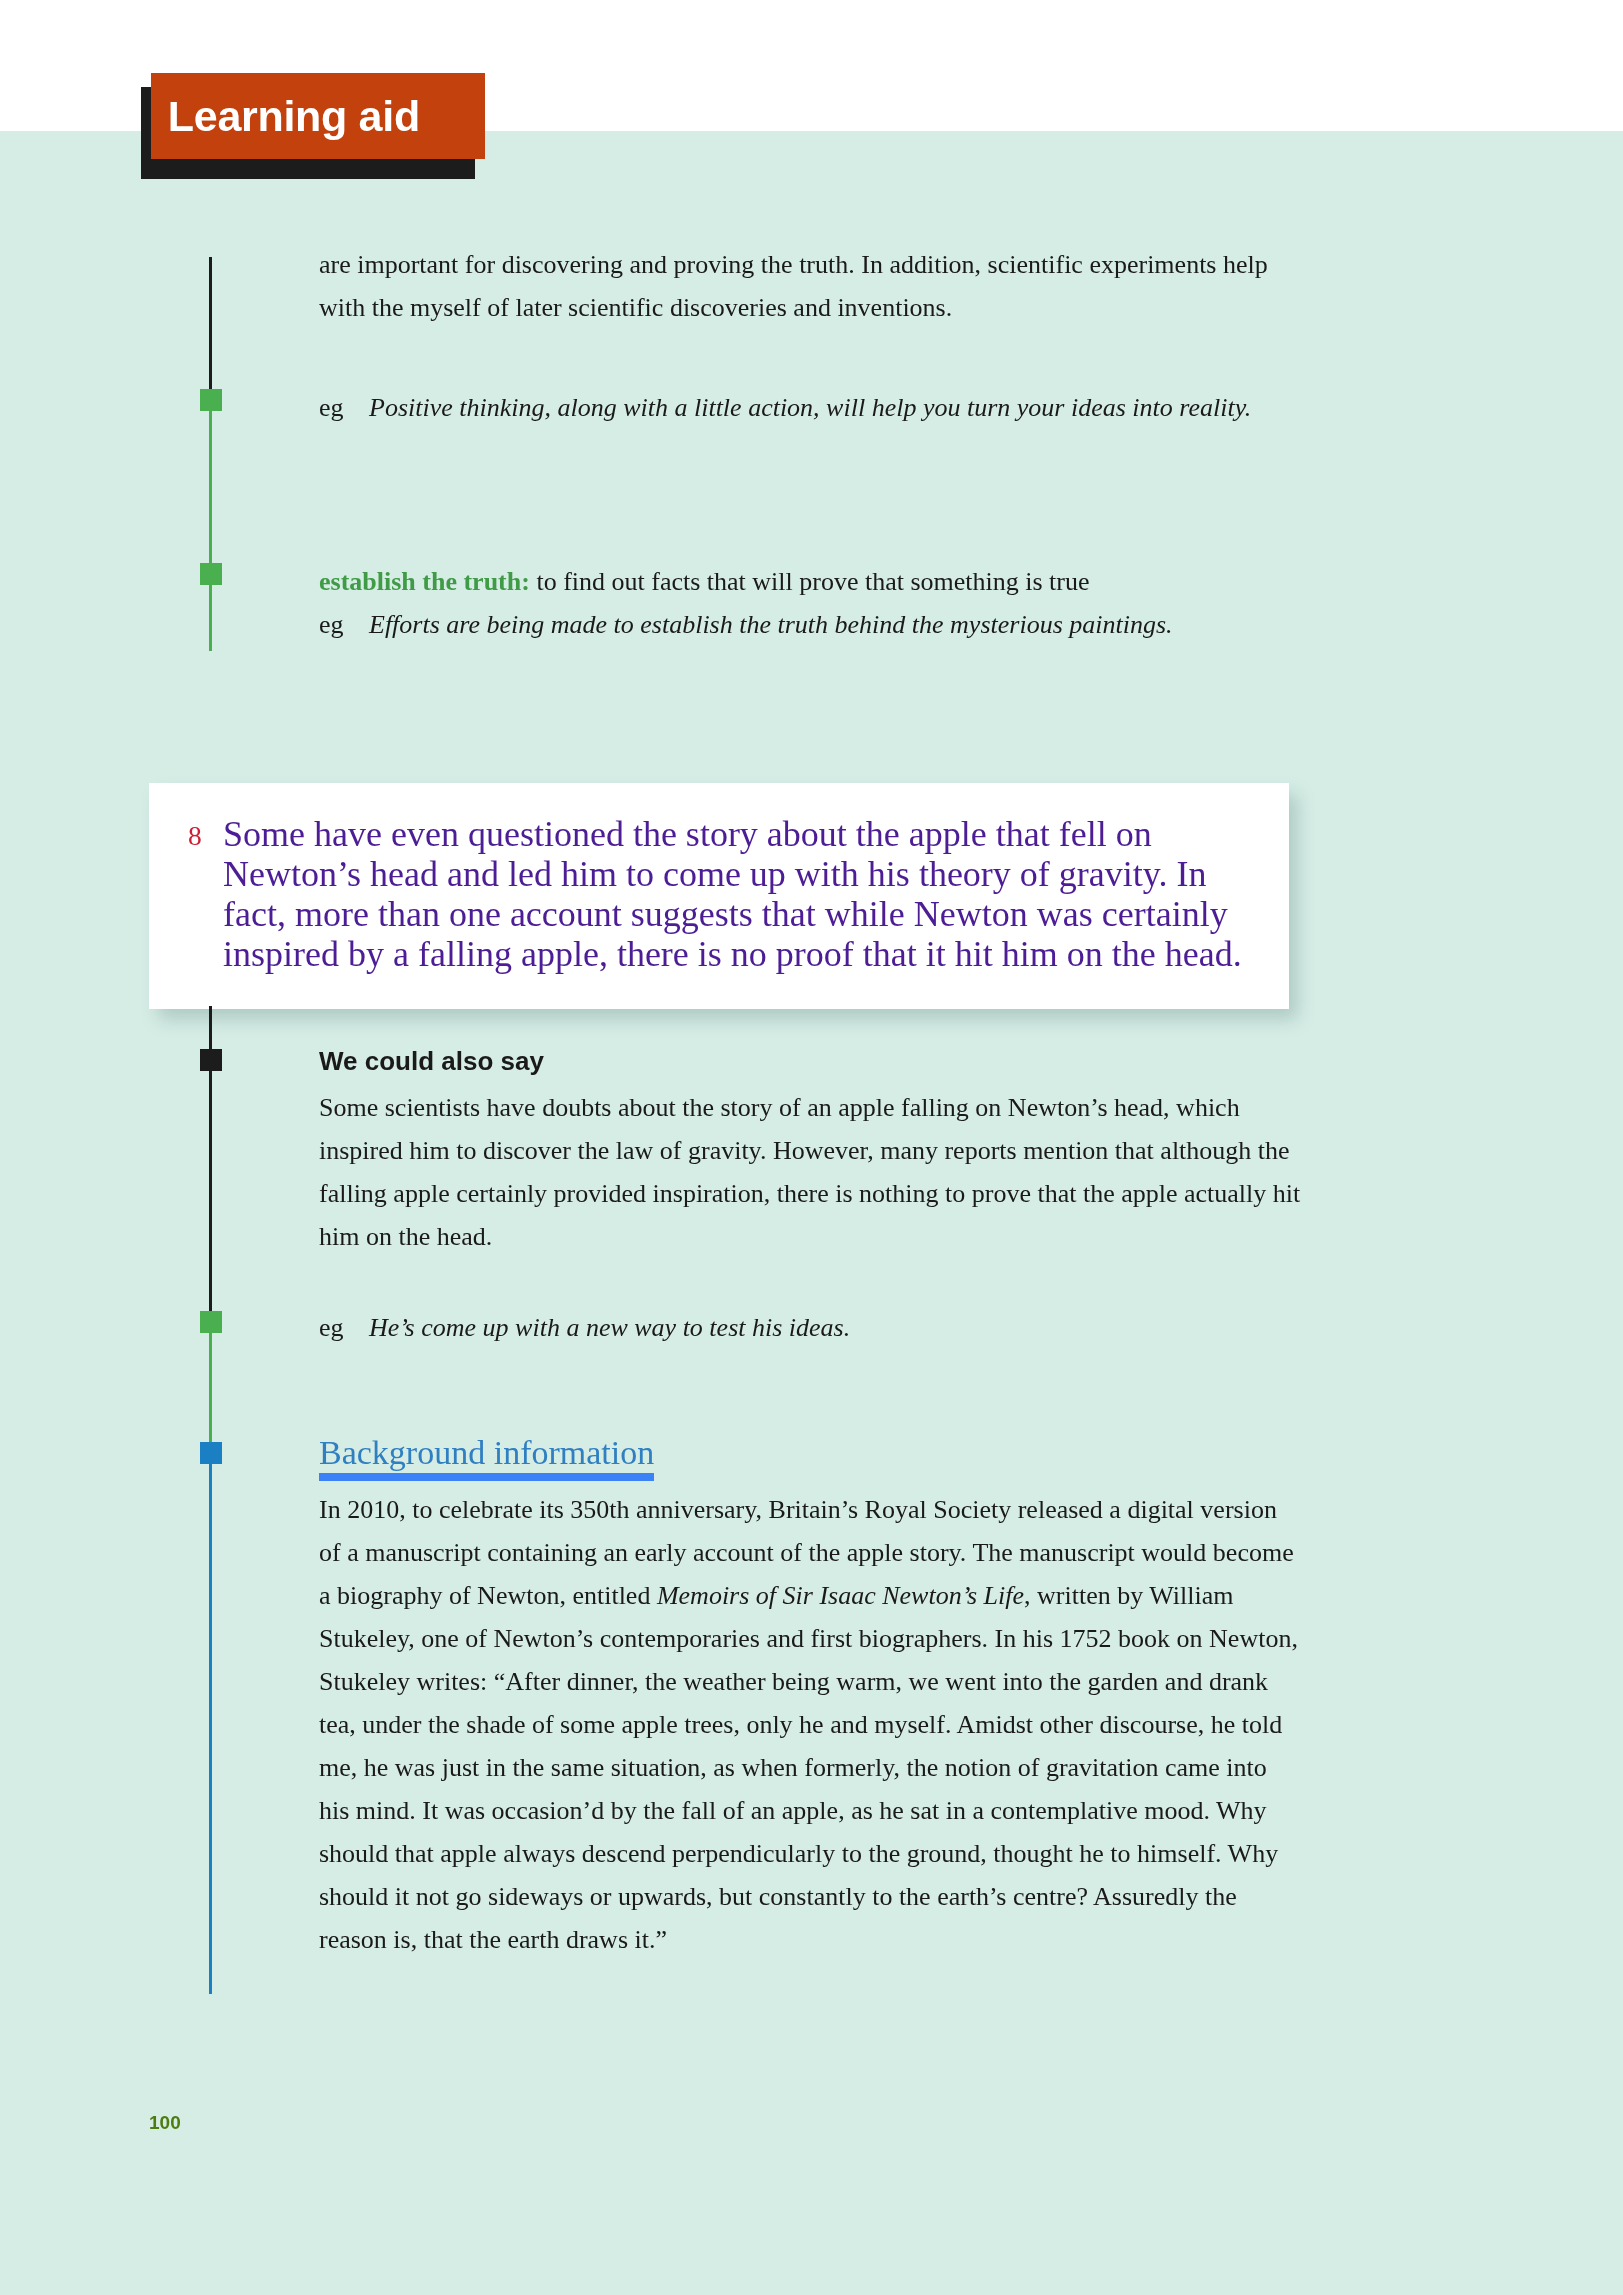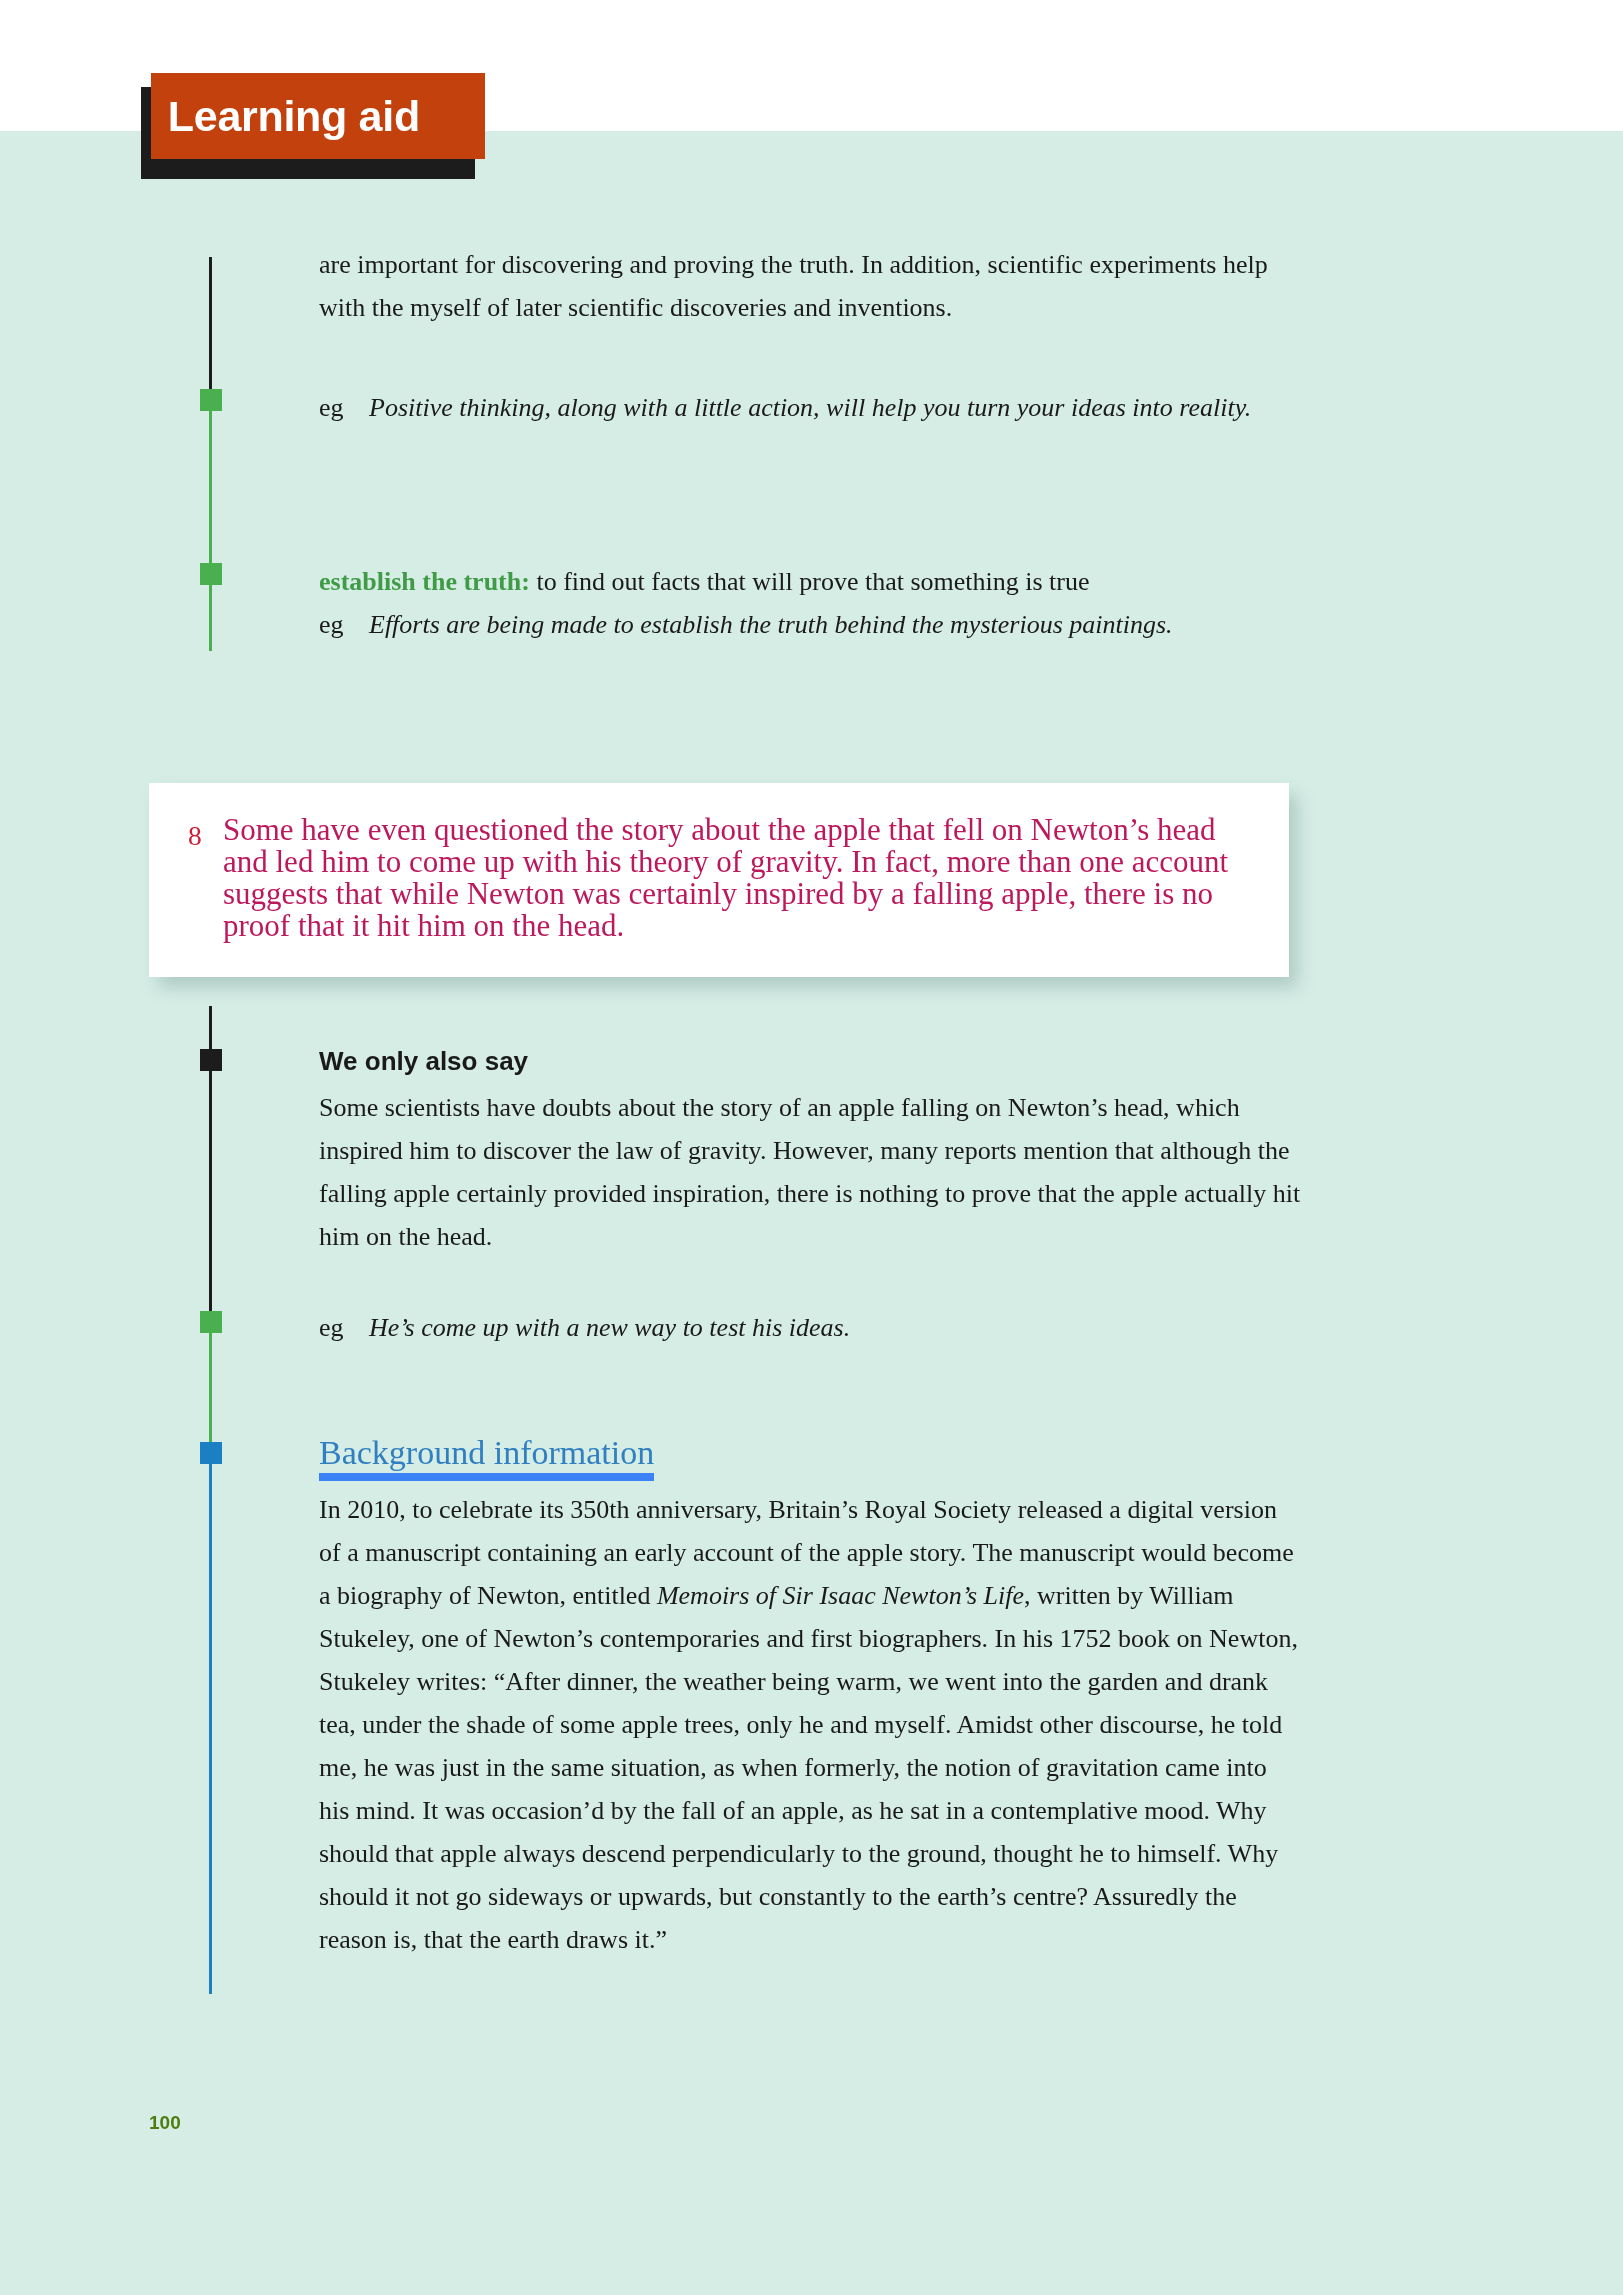--- a/index.html
+++ b/index.html
@@ -119,23 +119,23 @@
   .callout-num {
     flex: 0 0 35px;
     width: 35px;
     color: #cf1f36;
     font-size: 27.5px;
     line-height: 44px;
     font-family: "Liberation Serif", serif;
   }
   .callout-text {
     flex: 1;
-    color: #be185d;
-    font-size: 31px;
-    line-height: 32px;
+    color: #4c1d95;
+    font-size: 36px;
+    line-height: 40px;
     font-family: "Liberation Serif", serif;
   }
 
   
   .h-sans-bold {
     font-family: "Liberation Sans", sans-serif;
     font-weight: bold;
     font-size: 26px;
     line-height: 39px;
     color: #1a1a1a;
@@ -211,21 +211,21 @@
 
 <div class="rail rail-green" style="left:209px; top:1320px; height:131px;"></div>
 
 <div class="rail rail-blue" style="left:209px; top:1451px; height:543px;"></div>
 
 <div class="marker marker-black" style="left:200px; top:1049px;"></div>
 <div class="marker marker-green" style="left:200px; top:1311px;"></div>
 <div class="marker marker-blue" style="left:200px; top:1442px;"></div>
 
 <div class="txt" style="left:319px; top:1042px; width:982px;">
-  <p class="h-sans-bold">We only also say</p>
+  <p class="h-sans-bold">We could also say</p>
   <p style="margin-top:5.2px;">Some scientists have doubts about the story of an apple falling on Newton’s head, which inspired him to discover the law of gravity. However, many reports mention that although the falling apple certainly provided inspiration, there is nothing to prove that the apple actually hit him on the head.</p>
 </div>
 
 <div class="txt" style="left:319px; top:1306px; width:982px;">
   <div class="eg-row">
     <span class="eg-label">eg</span>
     <span class="eg-text">He’s come up with a new way to test his ideas.</span>
   </div>
 </div>
 

